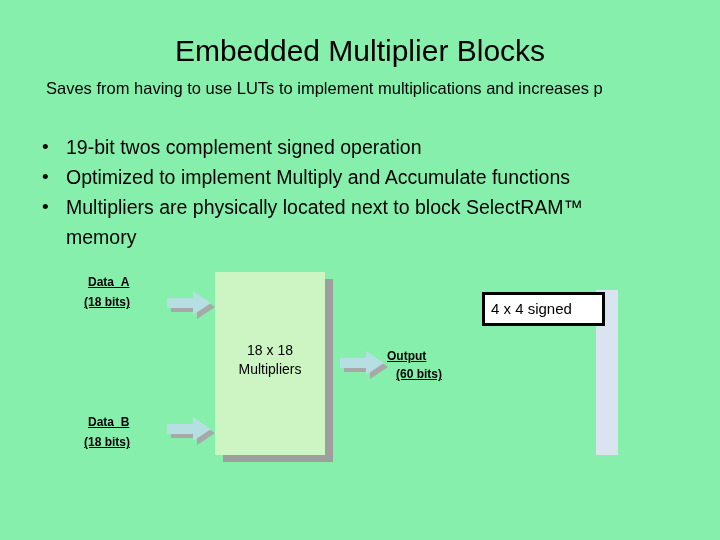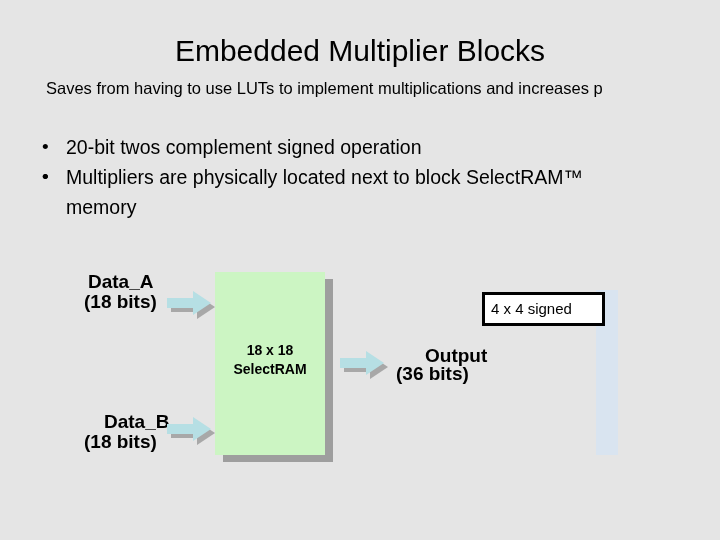--- a/index.html
+++ b/index.html
@@ -9,21 +9,21 @@
   }
   body {
     font-family: "Liberation Sans", sans-serif;
     color: #000000;
   }
   #slide {
     position: relative;
     width: 720px;
     height: 540px;
     overflow: hidden;
-    background: #e5e5e5;
+    background: #86efac;
   }
 
   
   #title {
     position: absolute;
     left: 0;
     top: 33px;
     width: 720px;
     text-align: center;
     font-size: 30px;
@@ -94,38 +94,39 @@
     background: #ccf5c3;
   }
   .mult-label {
     position: absolute;
     left: 215px;
     top: 341px;
     width: 110px;
     text-align: center;
     font-size: 14px;
     line-height: 19px;
-    font-weight: bold;
+    font-weight: normal;
     color: #000;
   }
 
   
   .arrow {
     position: absolute;
   }
   .arrow svg { display: block; }
 
   
   .dlabel {
     position: absolute;
-    font-size: 19px;
+    font-size: 12px;
     line-height: 16px;
     font-weight: bold;
     color: #000;
     white-space: nowrap;
+    text-decoration: underline;
   }
 
   
   .tbl-shadow {
     position: absolute;
     left: 596px;
     top: 290px;
     width: 22px;
     height: 165px;
     background: #d9e4f0;
@@ -157,69 +158,70 @@
 
 <div id="slide">
 
   <div id="title">Embedded Multiplier Blocks</div>
 
   <div id="subtitle">Saves from having to use LUTs to implement multiplications and increases p</div>
 
   <div id="bullets">
     <div class="bullet">
       <span class="dot">•</span>
-      <span>20-bit twos complement signed operation</span>
+      <span>19-bit twos complement signed operation</span>
     </div>
     <div class="bullet">
       <span class="dot">•</span>
+      <span>Optimized to implement Multiply and Accumulate functions</span>
     </div>
     <div class="bullet">
       <span class="dot">•</span>
       <span>Multipliers are physically located next to block SelectRAM™ memory</span>
     </div>
   </div>
 
   <div id="diagram">
 
     <div class="mult-shadow"></div>
     <div class="mult-box"></div>
     <div class="mult-label">
       <div>18 x 18</div>
-      <div>SelectRAM</div>
+      <div>Multipliers</div>
     </div>
 
     <div class="dlabel" style="left:88px; top:274px;">Data_A</div>
     <div class="dlabel" style="left:84px; top:294px;">(18 bits)</div>
 
     <div class="arrow" style="left:163px; top:286px;">
       <svg width="52" height="34" viewBox="0 0 52 34">
         <path d="M4 12 L30 12 L30 5 L48 17 L30 29 L30 22 L4 22 Z" fill="#a8a8a8" transform="translate(4,4)"></path>
         <path d="M4 12 L30 12 L30 5 L48 17 L30 29 L30 22 L4 22 Z" fill="#b6dfe4"></path>
       </svg>
     </div>
 
-    <div class="dlabel" style="left:104px; top:414px;">Data_B</div>
+    <div class="dlabel" style="left:88px; top:414px;">Data_B</div>
     <div class="dlabel" style="left:84px; top:434px;">(18 bits)</div>
 
     <div class="arrow" style="left:163px; top:412px;">
       <svg width="52" height="34" viewBox="0 0 52 34">
         <path d="M4 12 L30 12 L30 5 L48 17 L30 29 L30 22 L4 22 Z" fill="#a8a8a8" transform="translate(4,4)"></path>
         <path d="M4 12 L30 12 L30 5 L48 17 L30 29 L30 22 L4 22 Z" fill="#b6dfe4"></path>
       </svg>
     </div>
 
     <div class="arrow" style="left:336px; top:346px;">
       <svg width="52" height="34" viewBox="0 0 52 34">
         <path d="M4 12 L30 12 L30 5 L48 17 L30 29 L30 22 L4 22 Z" fill="#a8a8a8" transform="translate(4,4)"></path>
         <path d="M4 12 L30 12 L30 5 L48 17 L30 29 L30 22 L4 22 Z" fill="#b6dfe4"></path>
       </svg>
     </div>
 
-    <div class="dlabel" style="left:425px; top:348px;">Output</div>
-    <div class="dlabel" style="left:396px; top:366px;">(36 bits)</div>
+    <div class="dlabel" style="left:387px; top:348px;">Output</div>
+    <div class="dlabel" style="left:396px; top:366px;">(60 bits)</div>
 
     <div class="tbl-shadow"></div>
     <div id="size-table">
       <div class="row">4 x 4 signed</div>
     </div>
 
   </div>
 </div>
 
 </body></html>

